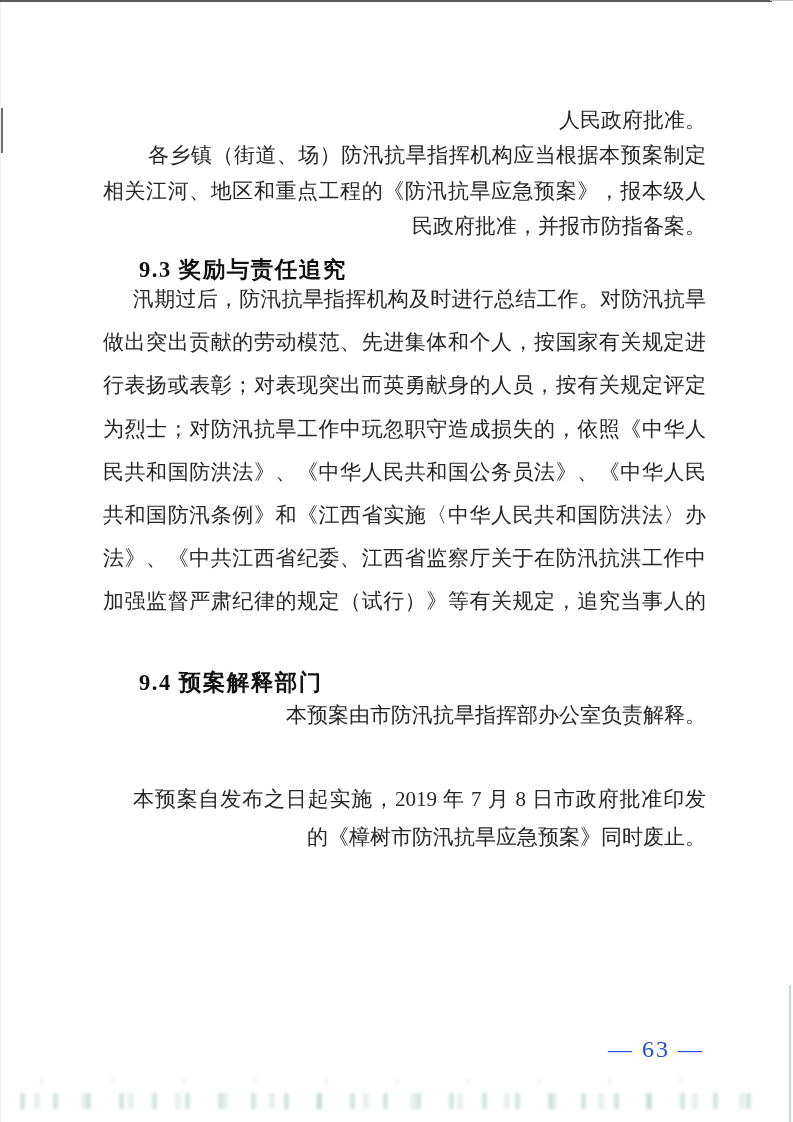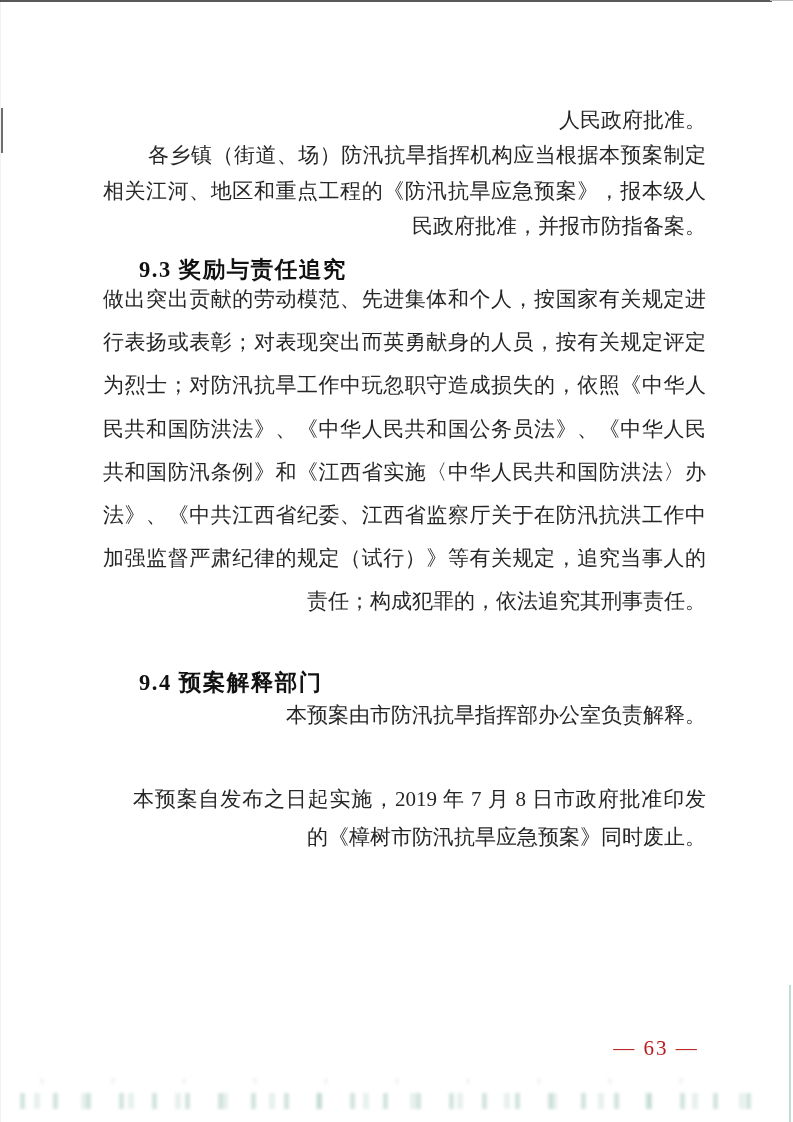--- a/index.html
+++ b/index.html
@@ -45,21 +45,21 @@
     font-size:22.5px;letter-spacing:1.5px;line-height:33px;
     padding-left:40px;box-sizing:border-box;
   }
   .h93{top:253px;}
   .h94{top:666px;}
   .h95{top:743px;}
   .indent2{text-indent:45px;}
   .indent1{text-indent:30px;}
   .pageno{
     position:absolute;left:608px;top:1036px;width:96px;
-    text-align:center;font-size:21px;color:#b91c1c;letter-spacing:2px;
+    text-align:center;font-size:24px;color:#1d4ed8;letter-spacing:2px;
   }
 </style>
 </head>
 <body style="--text: #262626; --heading: #111111; --page-bg: #ffffff; --scan-line: #3c3c3c; --artifact: rgba(140,185,170,0.38);">
 
 <div class="page">
 
   <div class="top-edge"></div>
   <div class="top-edge-tail"></div>
   <div class="left-edge-faint"></div>
@@ -74,28 +74,28 @@
       <div class="line j indent2">各乡镇（街道、场）防汛抗旱指挥机构应当根据本预案制定</div>
       <div class="line j">相关江河、地区和重点工程的《防汛抗旱应急预案》，报本级人</div>
       <div class="line">民政府批准，并报市防指备案。</div>
     </div>
   </div>
 
   <div class="heading h93">9.3 奖励与责任追究</div>
 
   <div class="textcol blockP3">
     <div class="para">
+      <div class="line j indent1">汛期过后，防汛抗旱指挥机构及时进行总结工作。对防汛抗旱</div>
       <div class="line j">做出突出贡献的劳动模范、先进集体和个人，按国家有关规定进</div>
       <div class="line j">行表扬或表彰；对表现突出而英勇献身的人员，按有关规定评定</div>
       <div class="line j">为烈士；对防汛抗旱工作中玩忽职守造成损失的，依照《中华人</div>
       <div class="line j">民共和国防洪法》、《中华人民共和国公务员法》、《中华人民</div>
       <div class="line j">共和国防汛条例》和《江西省实施〈中华人民共和国防洪法〉办</div>
       <div class="line j">法》、《中共江西省纪委、江西省监察厅关于在防汛抗洪工作中</div>
       <div class="line j">加强监督严肃纪律的规定（试行）》等有关规定，追究当事人的</div>
-      <div class="line">责任；构成犯罪的，依法追究其刑事责任。</div>
     </div>
   </div>
 
   <div class="heading h94">9.4 预案解释部门</div>
   <div class="textcol blockP4">
     <div class="para">
       <div class="line indent1">本预案由市防汛抗旱指挥部办公室负责解释。</div>
     </div>
   </div>
 

